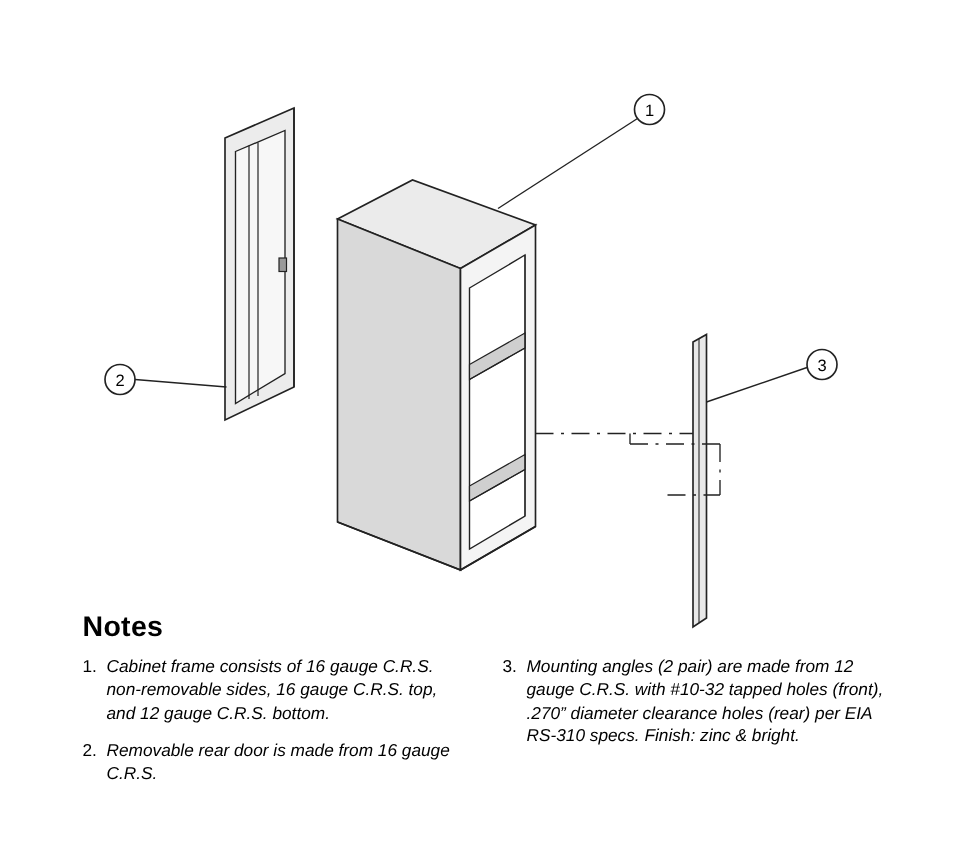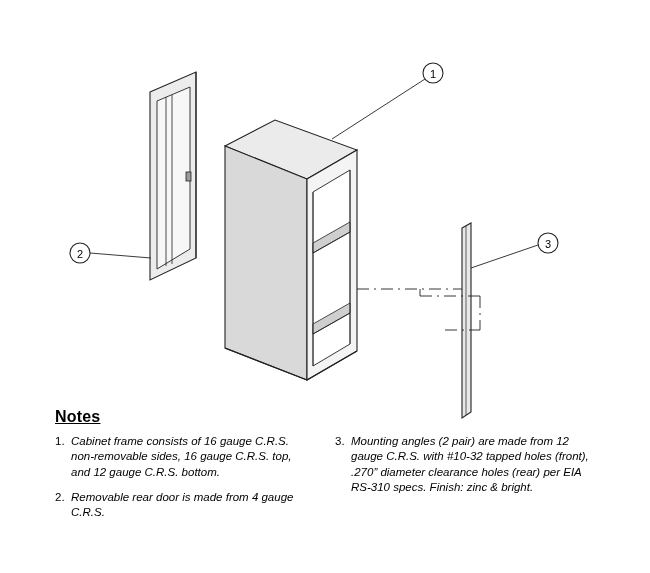--- a/index.html
+++ b/index.html
@@ -27,25 +27,24 @@
     width: 650px;
     height: 430px;
   }
   #notes {
     position: absolute;
     left: 55px;
     top: 408px;
     width: 540px;
   }
   #notes-title {
-    font-size: 16px;
+    font-size: 19px;
     font-weight: bold;
     letter-spacing: 0.2px;
     margin: 0 0 8px 0;
-    text-decoration: underline;
   }
   #notes-cols {
     display: flex;
     flex-direction: row;
     align-items: flex-start;
     gap: 22px;
   }
   .notes-col {
     width: 258px;
   }
@@ -153,21 +152,21 @@
     <div id="notes-title">Notes</div>
     <div id="notes-cols">
 
       <div class="notes-col">
         <div class="note-item">
           <span class="note-num">1.</span>
           <span class="note-text">Cabinet frame consists of 16 gauge C.R.S. non-removable sides, 16 gauge C.R.S. top, and 12 gauge C.R.S. bottom.</span>
         </div>
         <div class="note-item">
           <span class="note-num">2.</span>
-          <span class="note-text">Removable rear door is made from 4 gauge C.R.S.</span>
+          <span class="note-text">Removable rear door is made from 16 gauge C.R.S.</span>
         </div>
       </div>
 
       <div class="notes-col">
         <div class="note-item">
           <span class="note-num">3.</span>
           <span class="note-text">Mounting angles (2 pair) are made from 12 gauge C.R.S. with #10-32 tapped holes (front), .270” diameter clearance holes (rear) per EIA RS-310 specs.  Finish: zinc &amp; bright.</span>
         </div>
       </div>
 

